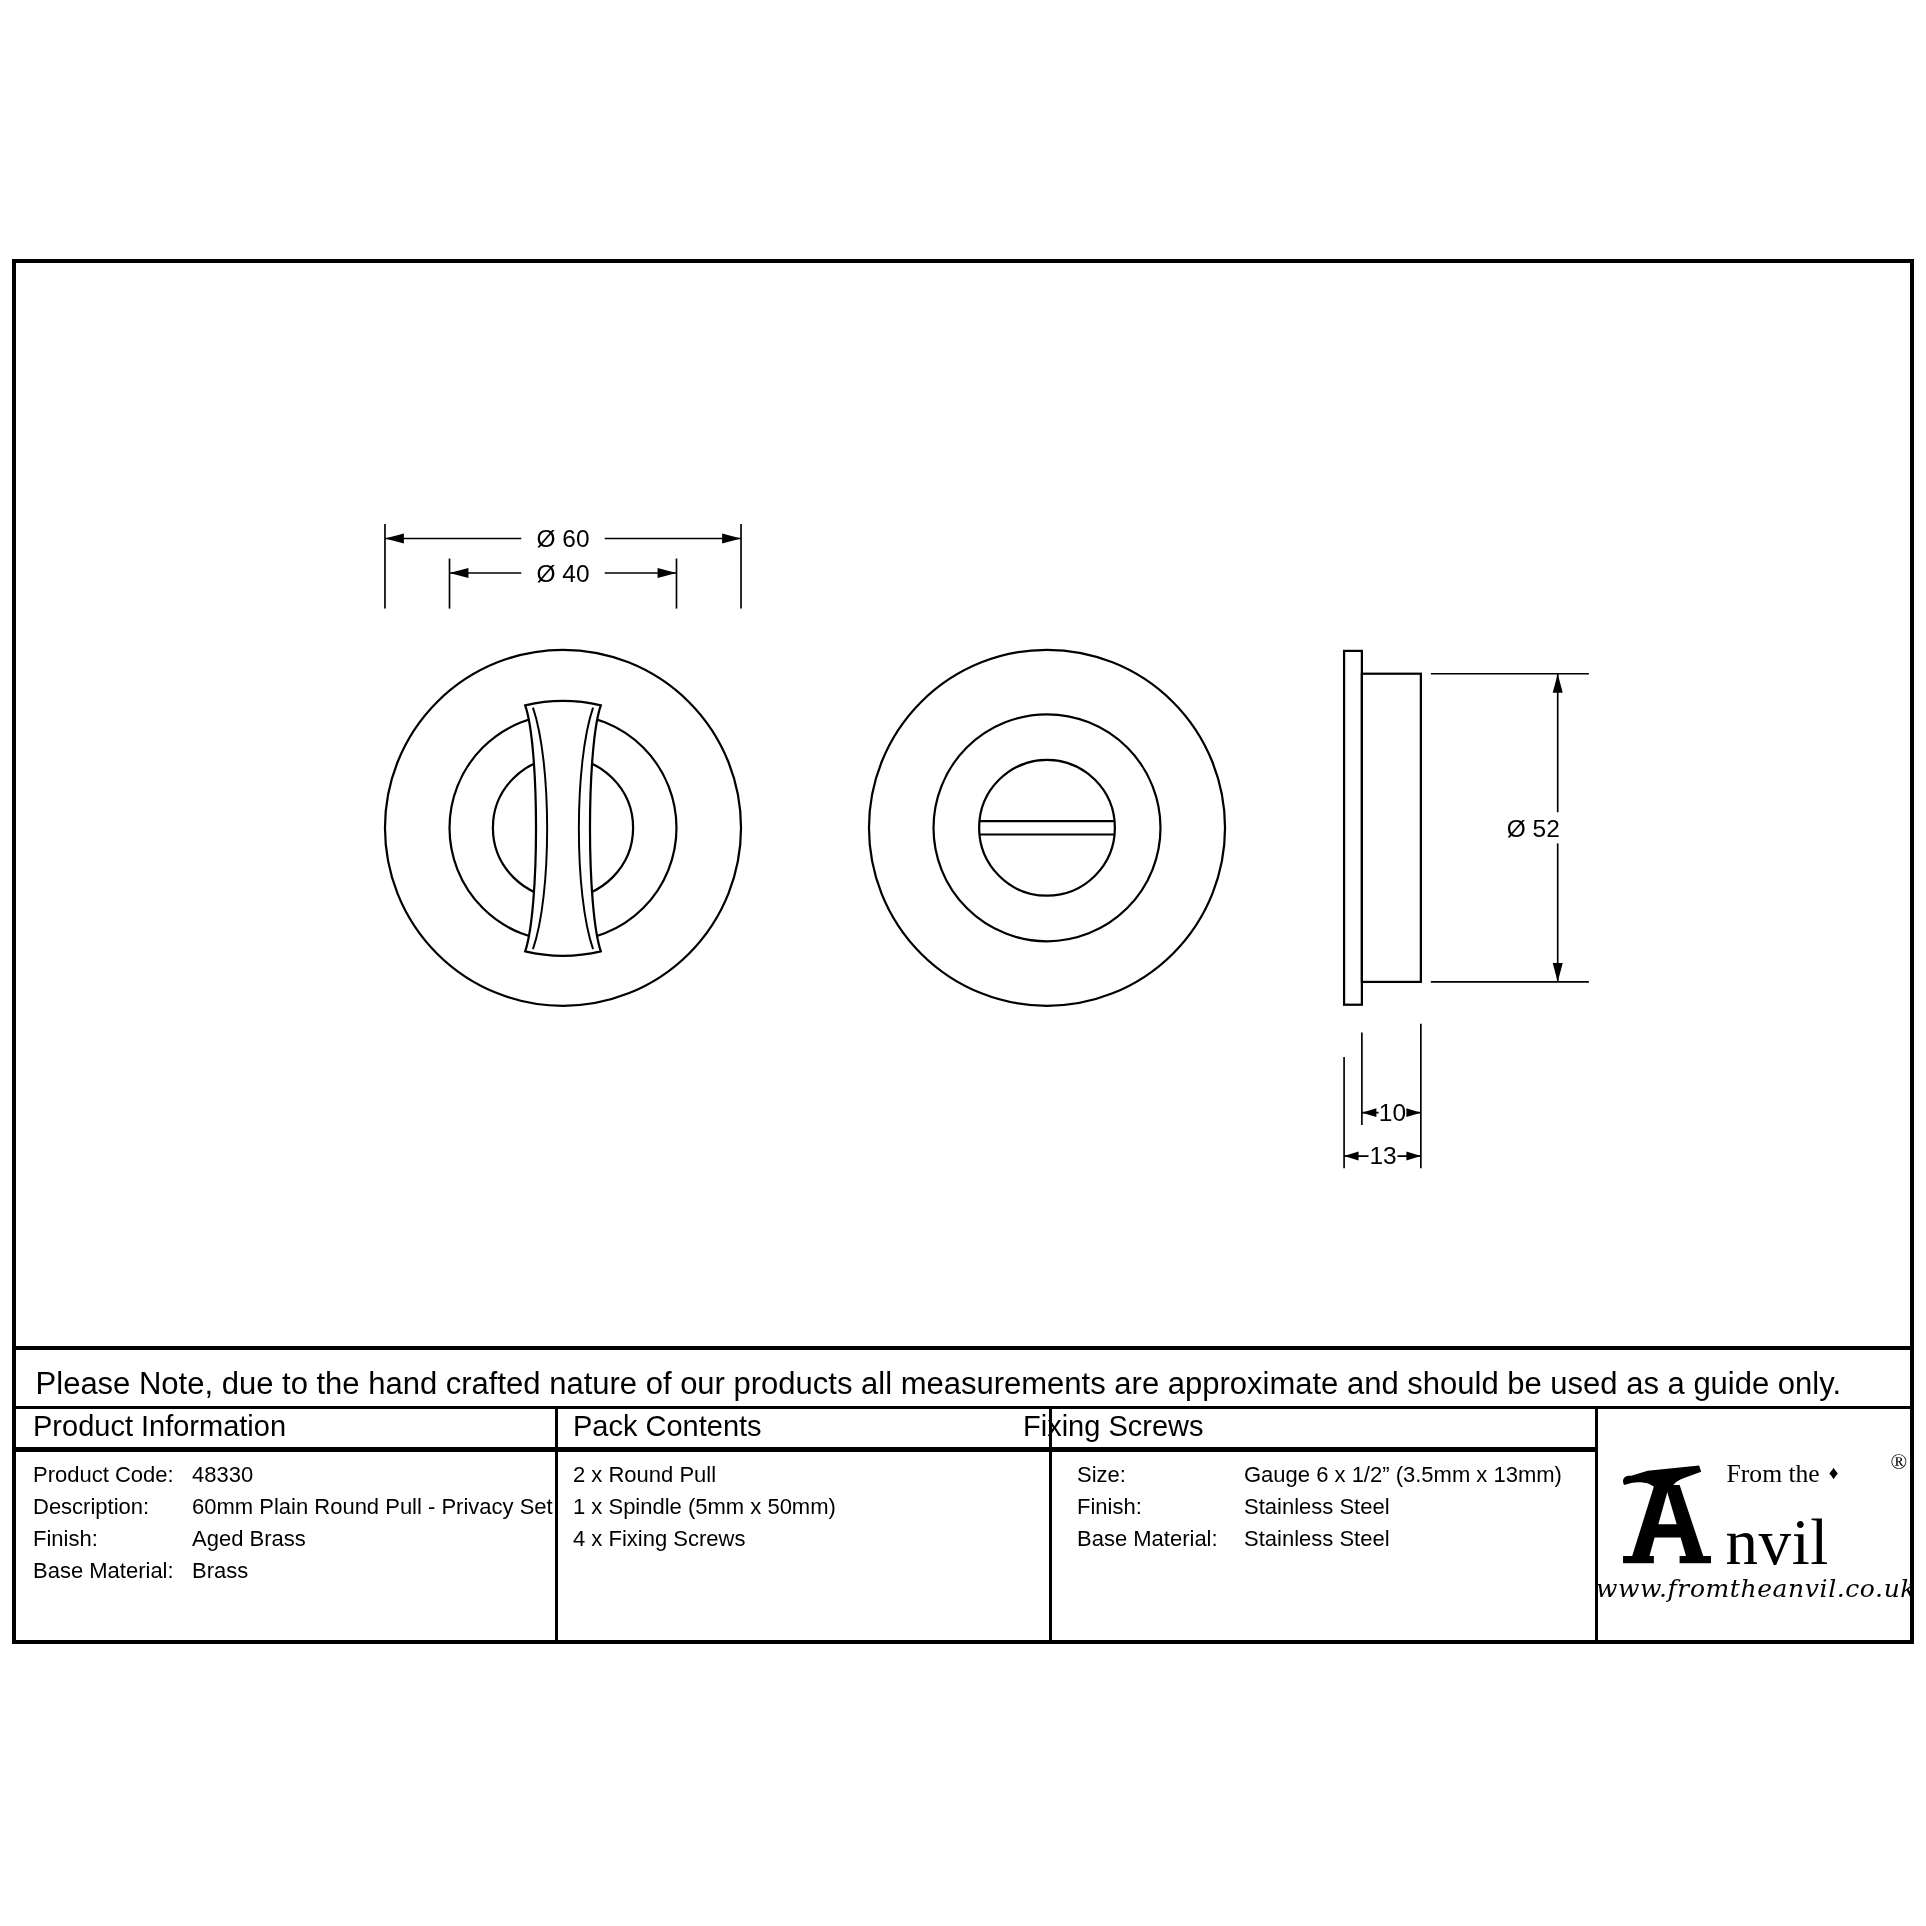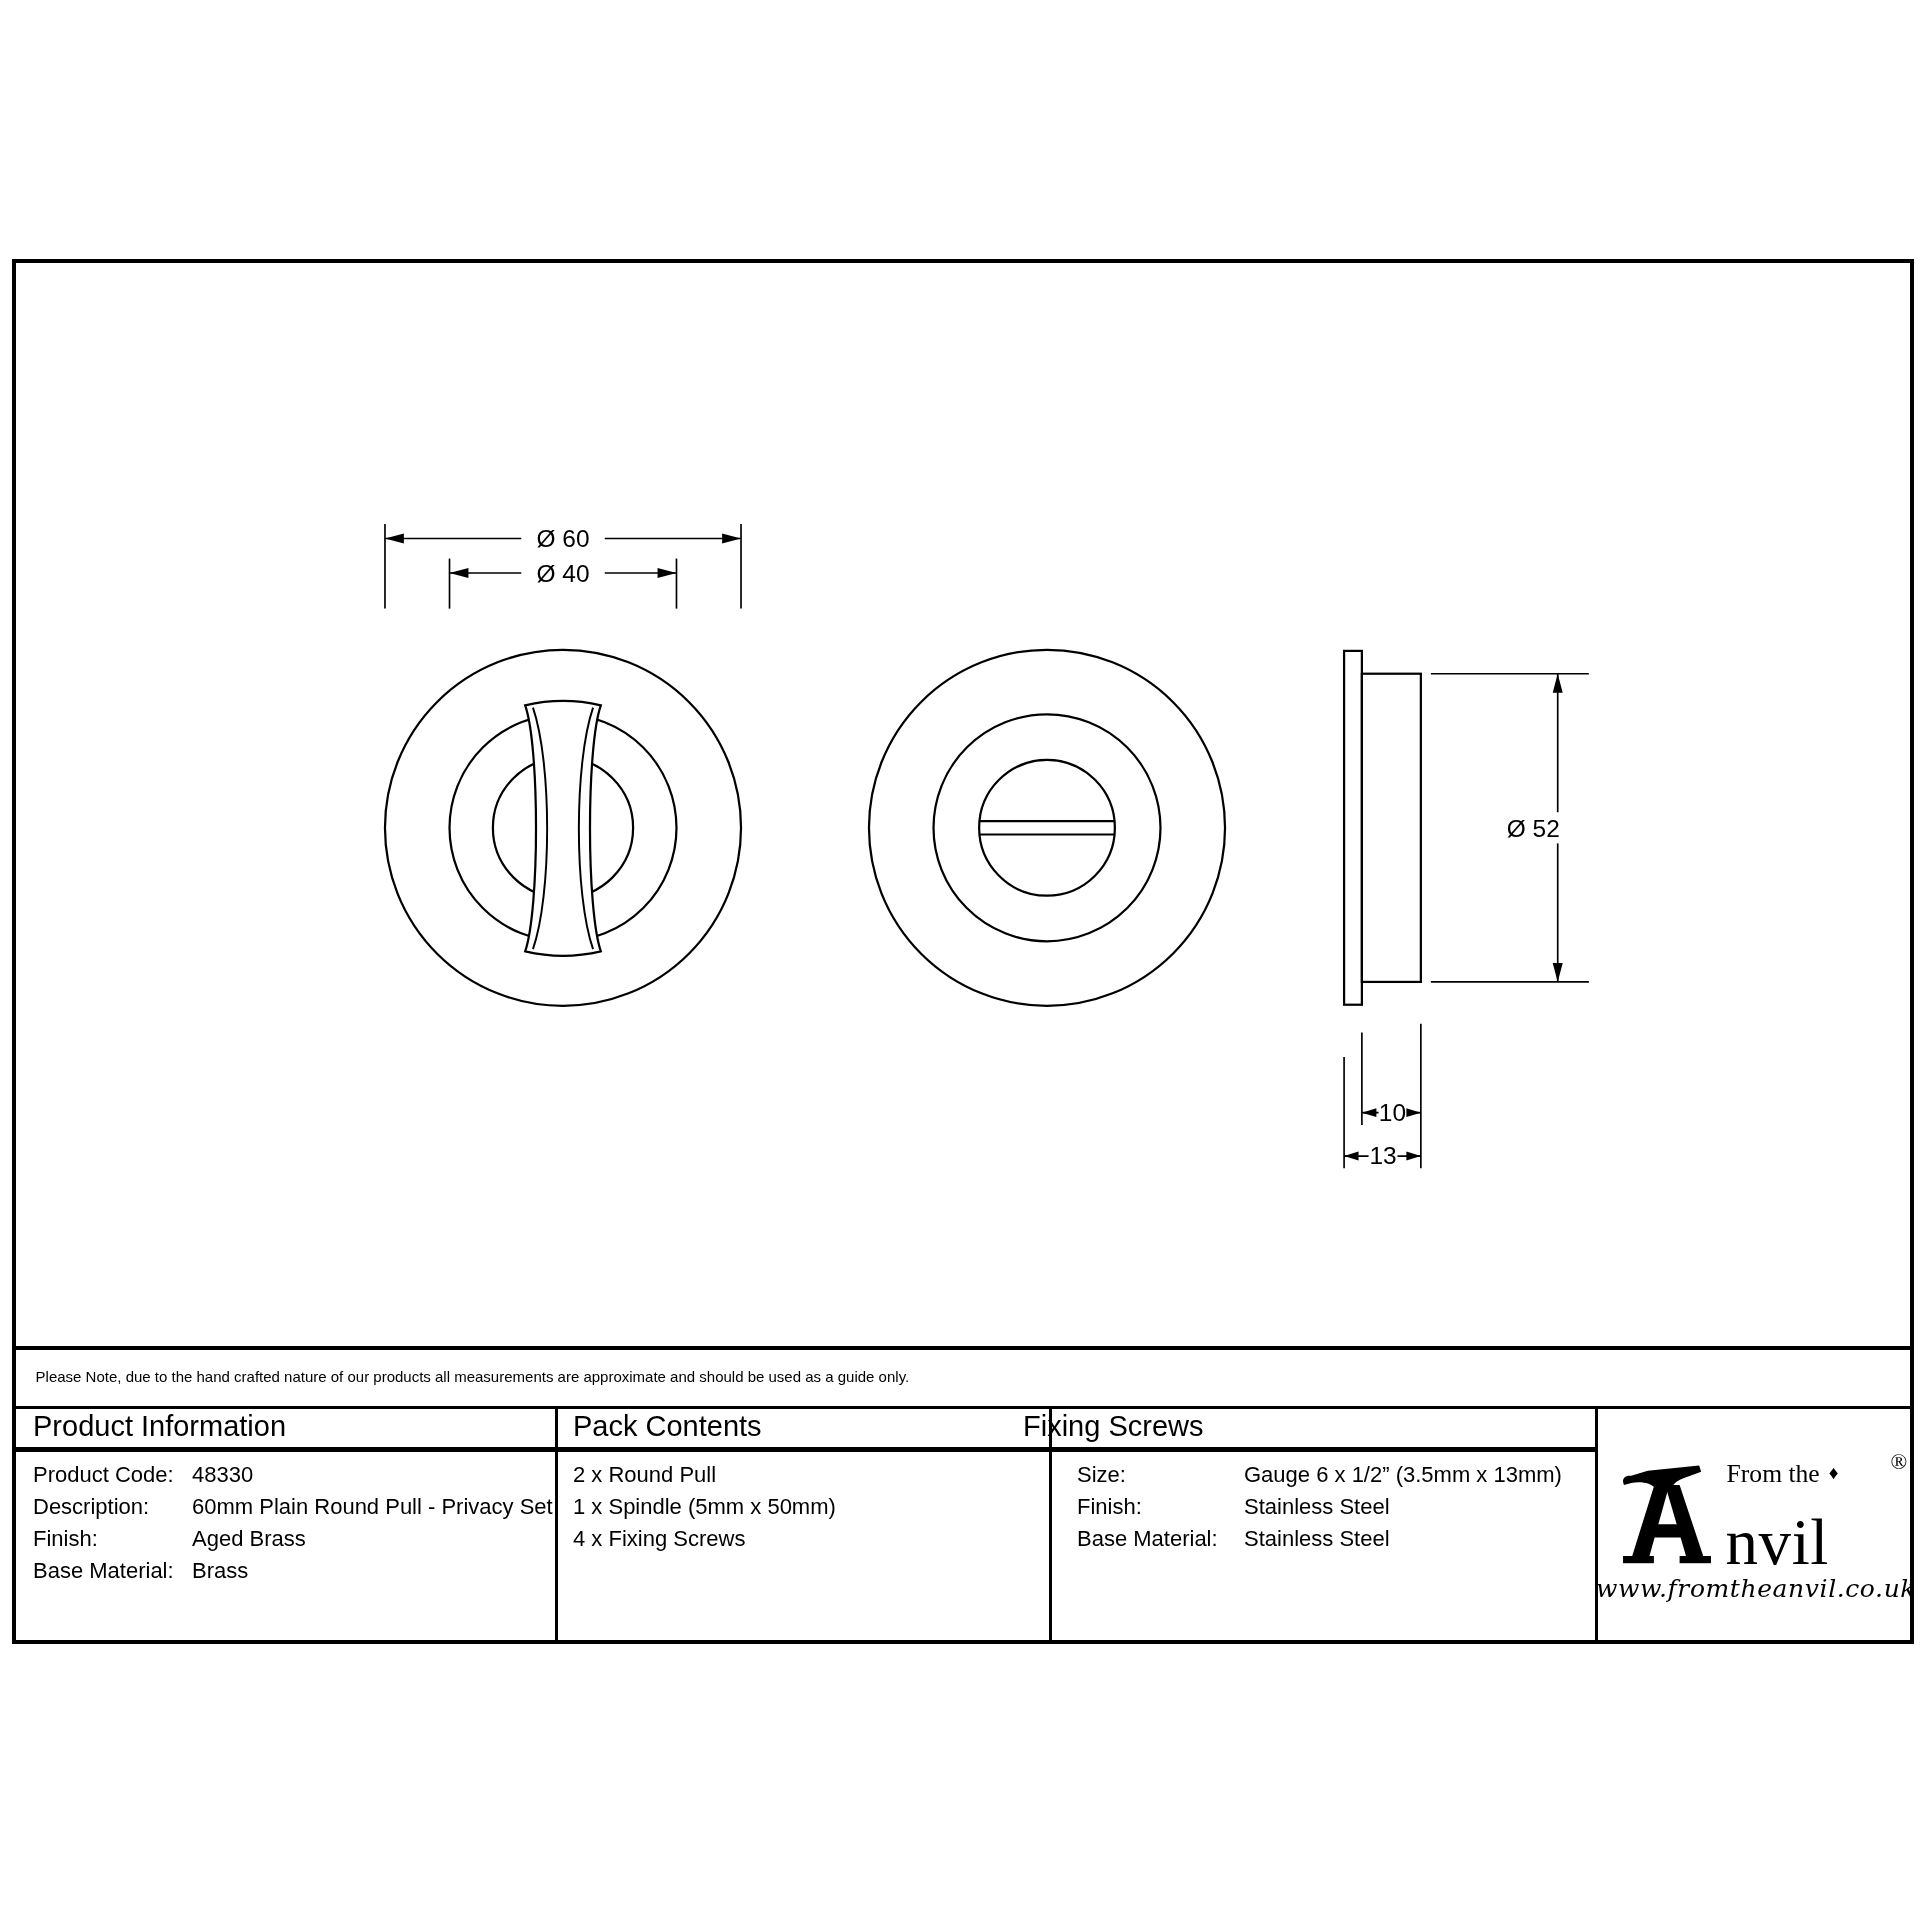--- a/index.html
+++ b/index.html
@@ -8,21 +8,21 @@
   
   .frame{position:absolute;left:12.2px;top:259px;width:1902px;height:1385px;
          border:4.5px solid #000;box-sizing:border-box;}
   
   .drawing{position:absolute;left:0;top:0;width:1926px;height:1926px;}
   
   .hline,.vline{position:absolute;background:#000;}
   
   .note-row{position:absolute;left:12.2px;top:1346px;width:1902px;height:60px;
             border-top:4.5px solid #000;box-sizing:border-box;}
-  .note-row span{display:block;padding-left:23.4px;line-height:53px;font-size:15px;}
+  .note-row span{display:block;padding-left:23.4px;line-height:53px;font-size:31px;margin-top:7px;}
   .cell-header{position:absolute;font-size:29px;line-height:33px;height:33px;white-space:nowrap;}
   .kv{position:absolute;font-size:22px;}
   .kv-row{display:flex;line-height:32px;white-space:nowrap;}
   .kv-label-1{flex:0 0 159px;}
   .kv-label-3{flex:0 0 167px;}
   .items{position:absolute;font-size:22px;line-height:32px;white-space:nowrap;}
   
   .logo{position:absolute;left:1598px;top:1411px;width:316px;height:233px;
         display:flex;flex-direction:column;align-items:center;justify-content:center;
         font-family:"Liberation Serif",serif;}

